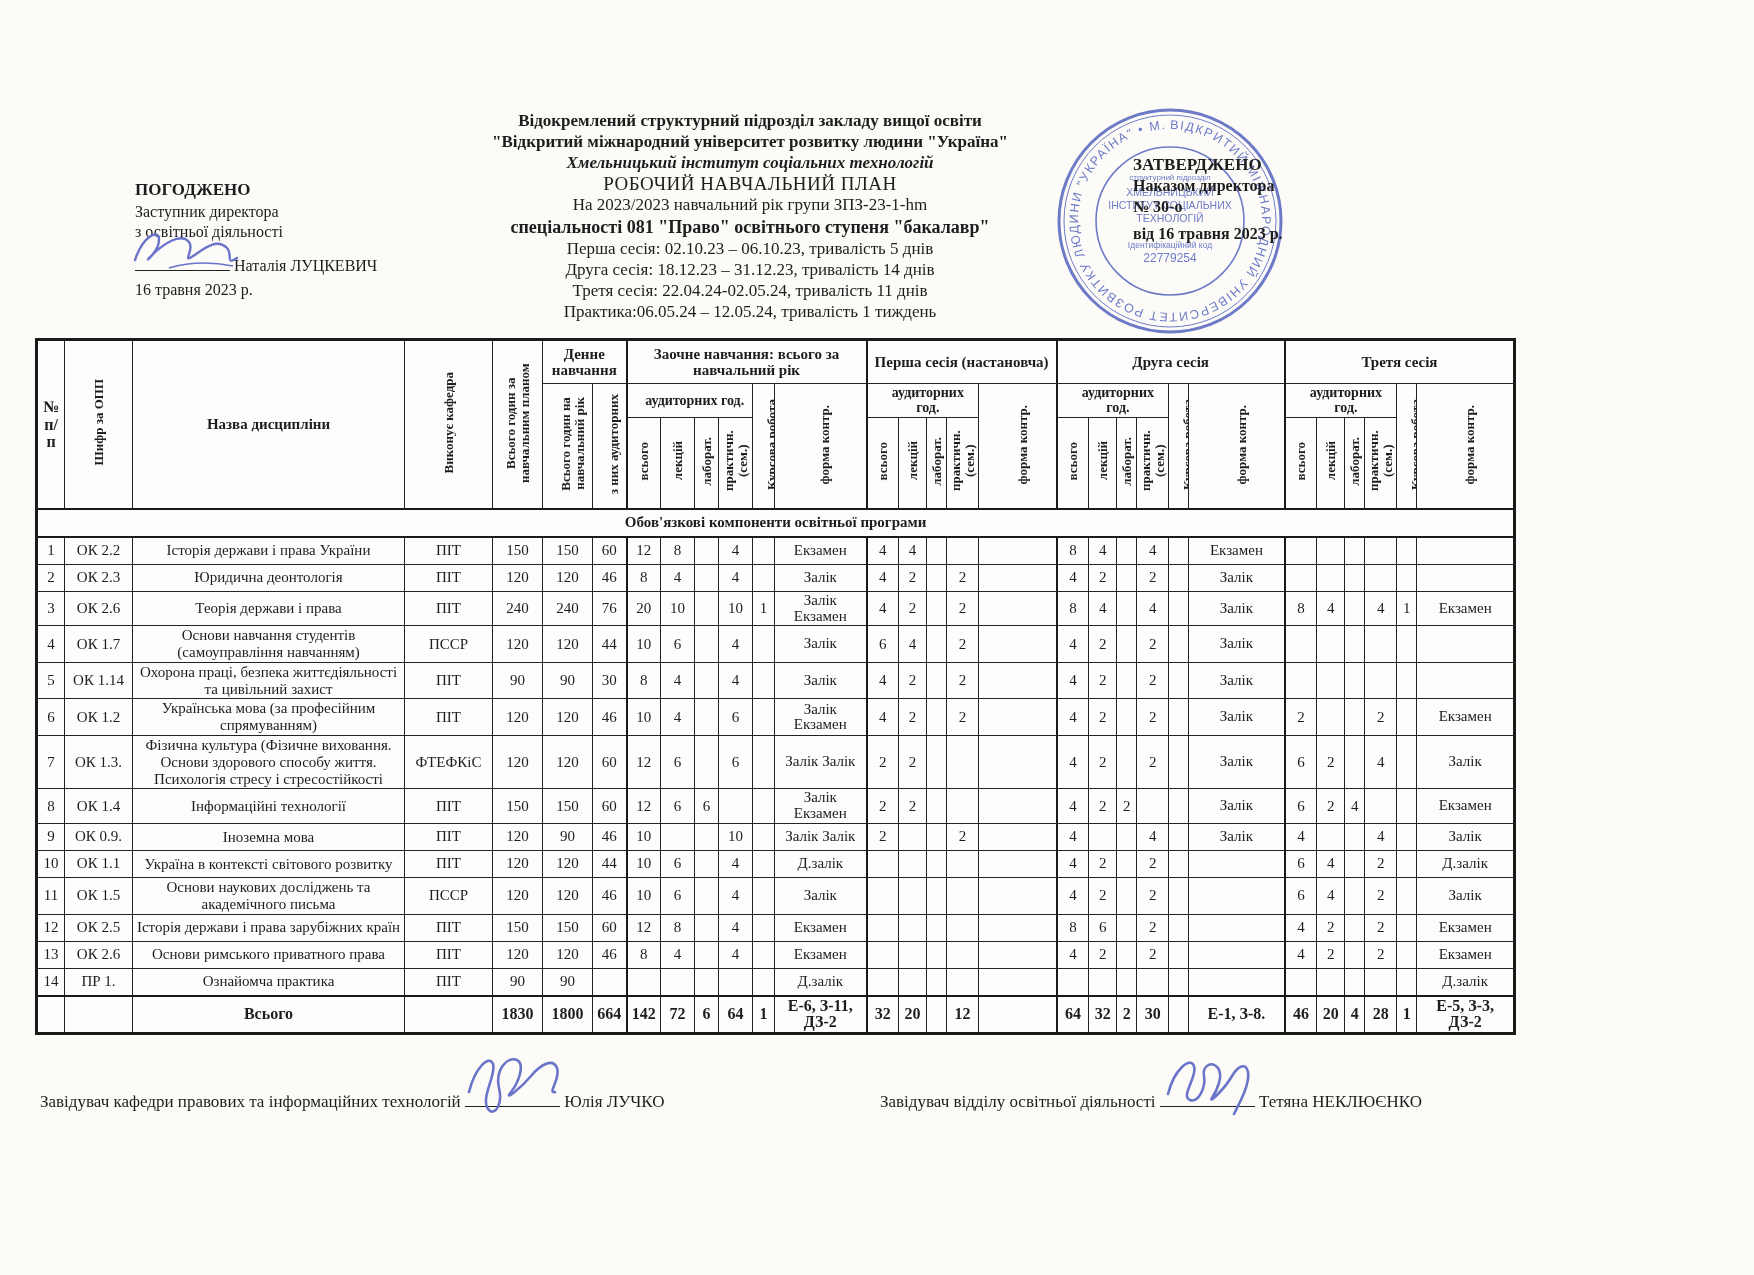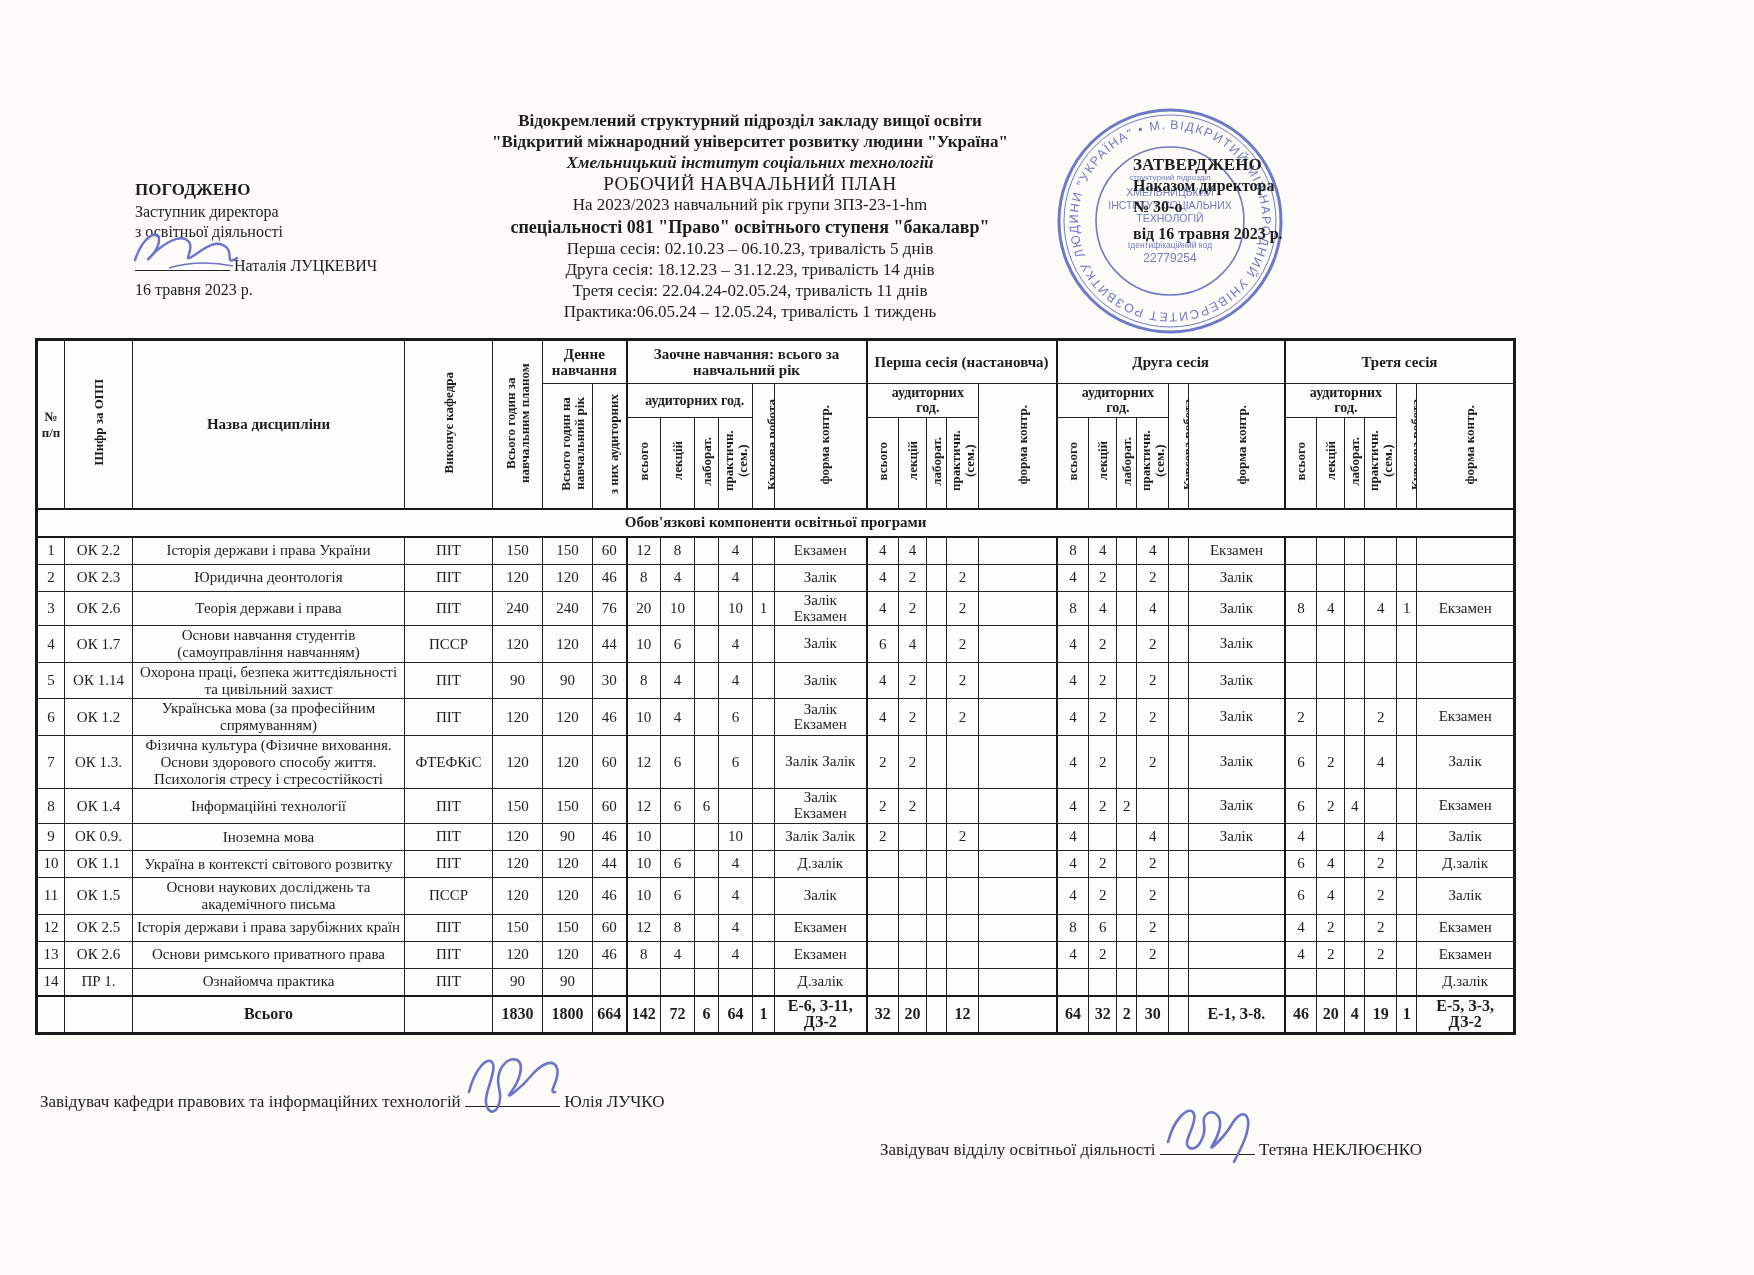--- a/index.html
+++ b/index.html
@@ -41,21 +41,21 @@
   td.forma-cell{line-height:1.05;border-radius:12px;}
   tr.section-row td{font-weight:bold;height:20px;border-top:2.4px solid #1a1a1a;
                     border-bottom:2.4px solid #1a1a1a;font-size:15px;}
   table.plan tbody td{height:24px;}
   tr.totals td{font-weight:bold;border-top:2.6px solid #1a1a1a;height:42px;font-size:16px;}
   td.tot-label{font-weight:bold;}
   
   .footer-line{position:absolute;left:40px;top:1092px;width:1680px;font-size:17px;}
   .foot-group{position:absolute;top:0;white-space:nowrap;}
   .fg-left{left:0;}
-  .fg-right{left:840px;margin-top:48px;}
+  .fg-right{left:840px;}
 </style>
 </head>
 <body>
 
 <div class="page">
 
   <div class="approve-left">
     <div class="ttl">ПОГОДЖЕНО</div>
     <div>Заступник директора</div>
     <div>з освітньої діяльності</div>
@@ -142,21 +142,21 @@
         <col style="width:96px">
       <col style="width:32px">
         <col style="width:28px">
         <col style="width:20px">
         <col style="width:32px">
         <col style="width:20px">
         <col style="width:98px">
     </colgroup>
     <thead>
       <tr>
-        <th rowspan="3"><span style="font-size:13px;">№ п/п</span></th>
+        <th rowspan="3"><span style="font-size:16px;">№ п/п</span></th>
         <th rowspan="3" class="v"><span>Шифр за ОПП</span></th>
         <th rowspan="3">Назва дисципліни</th>
         <th rowspan="3" class="v"><span>Виконує кафедра</span></th>
         <th rowspan="3" class="v"><span>Всього годин  за навчальним планом</span></th>
         <th colspan="2">Денне навчання</th>
         <th colspan="6" class="gs">Заочне навчання: всього за навчальний рік</th>
         <th colspan="5" class="gs">Перша сесія (настановча)</th>
         <th colspan="6" class="gs">Друга сесія</th>
         <th colspan="6" class="gs">Третя сесія</th>
       </tr>
@@ -667,21 +667,21 @@
           <td class="forma-cell"></td>
           <td class="gs">64</td>
           <td>32</td>
           <td>2</td>
           <td>30</td>
           <td></td>
           <td class="forma-cell">Е-1, З-8.</td>
           <td class="gs">46</td>
           <td>20</td>
           <td>4</td>
-          <td>19</td>
+          <td>28</td>
           <td>1</td>
           <td class="forma-cell">Е-5, З-3, ДЗ-2</td>
         </tr>
       </tbody>
   </table>
 
   <div class="footer-line">
     <div class="foot-group fg-left">
       <span>Завідувач кафедри правових та інформаційних технологій</span>
       <span class="sig-wrap">

